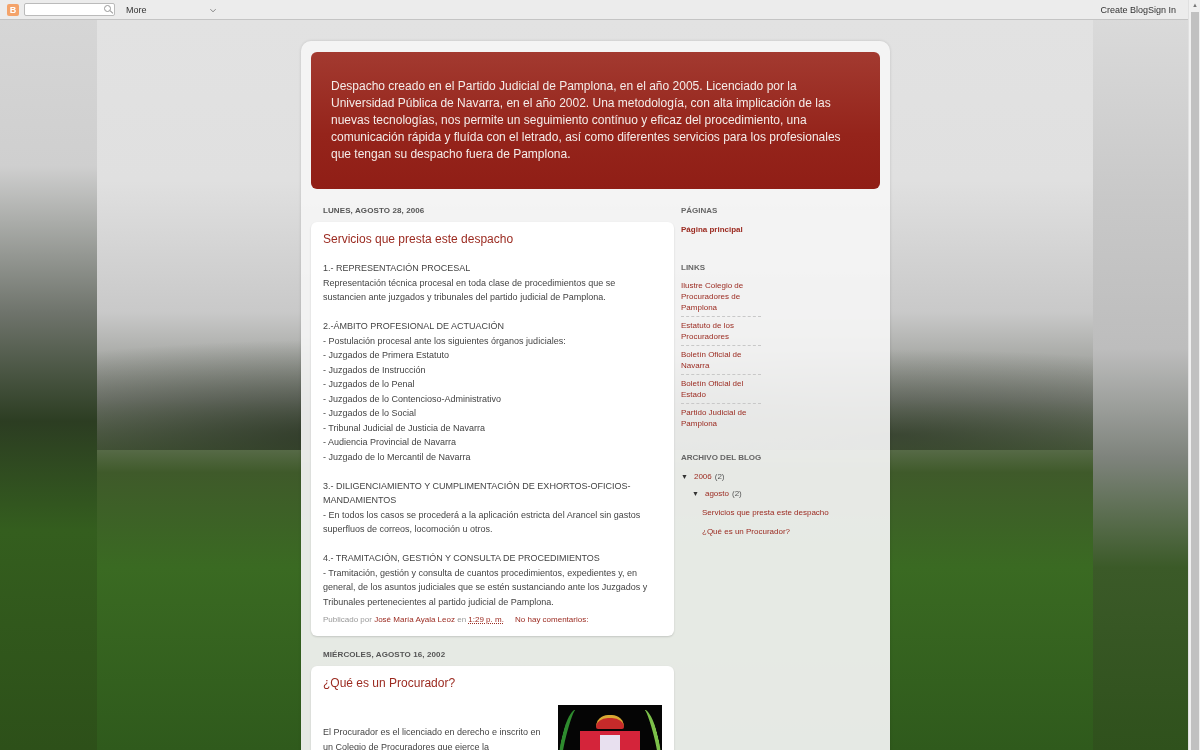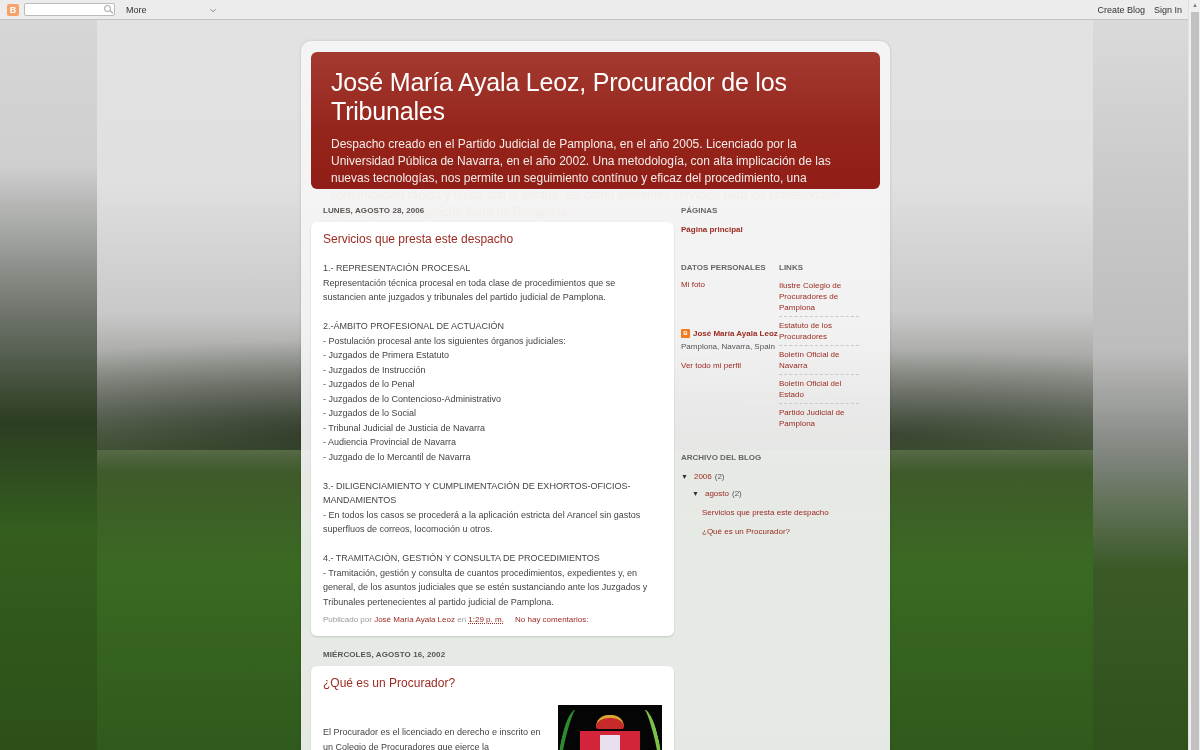--- a/index.html
+++ b/index.html
@@ -47,21 +47,21 @@
   .nav-search .mag {
     position: absolute; right: 3px; top: 1px; width: 7px; height: 7px;
     border: 1px solid #999; border-radius: 50%;
   }
   .nav-search .mag::after {
     content: ""; position: absolute; width: 1px; height: 4px; background: #999;
     right: -2px; bottom: -3px; transform: rotate(-45deg);
   }
   .nav-more { margin-left: 11px; width: 90px; display: flex; justify-content: space-between; }
   .nav-chevron { font-size: 8px; color: #333; }
-  .nav-right { margin-left: auto; margin-right: 6px; display: flex; gap: 9px; }
+  .nav-right { margin-left: auto; margin-right: 12px; display: flex; }
   .nav-link { color: #333; cursor: pointer; }
 
   .scrollbar {
     position: absolute; left: 1188px; top: 0; width: 12px; height: 750px; background: #f0f0f0;
     border-left: 1px solid #e0e0e0;
   }
   .scrollbar .thumb { position: absolute; left: 2px; top: 12px; width: 8px; height: 738px; background: #c1c1c1; }
   .scrollbar .arrow { position: absolute; left: 3px; top: 2px; font-size: 6px; color: #777; }
 
   
@@ -149,21 +149,20 @@
   </div>
 </div>
 
 <div class="scrollbar">
   <span class="arrow">▲</span>
   <div class="thumb"></div>
 </div>
 
 <div class="content-outer">
   <div class="header">
-    <h1 class="blog-title">José María Ayala Leoz, Procurador de los Tribunales</h1>
     <div class="blog-desc">Despacho creado en el Partido Judicial de Pamplona, en el año 2005. Licenciado por la Universidad Pública de Navarra, en el año 2002. Una metodología, con alta implicación de las nuevas tecnologías, nos permite un seguimiento contínuo y eficaz del procedimiento, una comunicación rápida y fluída con el letrado, así como diferentes servicios para los profesionales que tengan su despacho fuera de Pamplona.</div>
   </div>
 
   <div class="main">
 
     <div class="date-header">LUNES, AGOSTO 28, 2006</div>
     <div class="post">
       <h3 class="post-title">Servicios que presta este despacho</h3>
       <div class="post-body">
         <div>1.- REPRESENTACIÓN PROCESAL</div>
@@ -218,30 +217,20 @@
         </div>
       </div>
     </div>
   </div>
 
   <div class="sidebar">
     <div class="widget-title">PÁGINAS</div>
     <div class="pages-link">Página principal</div>
 
     <div class="cols">
-      <div class="col-left">
-        <div class="widget-title">DATOS PERSONALES</div>
-        <div class="foto-ph">Mi foto</div>
-        <div class="profile-name">
-          <span class="blogger-mini">B</span>
-          <span>José María Ayala Leoz</span>
-        </div>
-        <div class="profile-loc">Pamplona, Navarra, Spain</div>
-        <div class="profile-view">Ver todo mi perfil</div>
-      </div>
       <div class="col-right">
         <div class="widget-title">LINKS</div>
         <div class="links-list">
           <div class="link-item">Ilustre Colegio de Procuradores de Pamplona</div>
           <div class="link-item">Estatuto de los Procuradores</div>
           <div class="link-item">Boletín Oficial de Navarra</div>
           <div class="link-item">Boletín Oficial del Estado</div>
           <div class="link-item">Partido Judicial de Pamplona</div>
         </div>
       </div>

